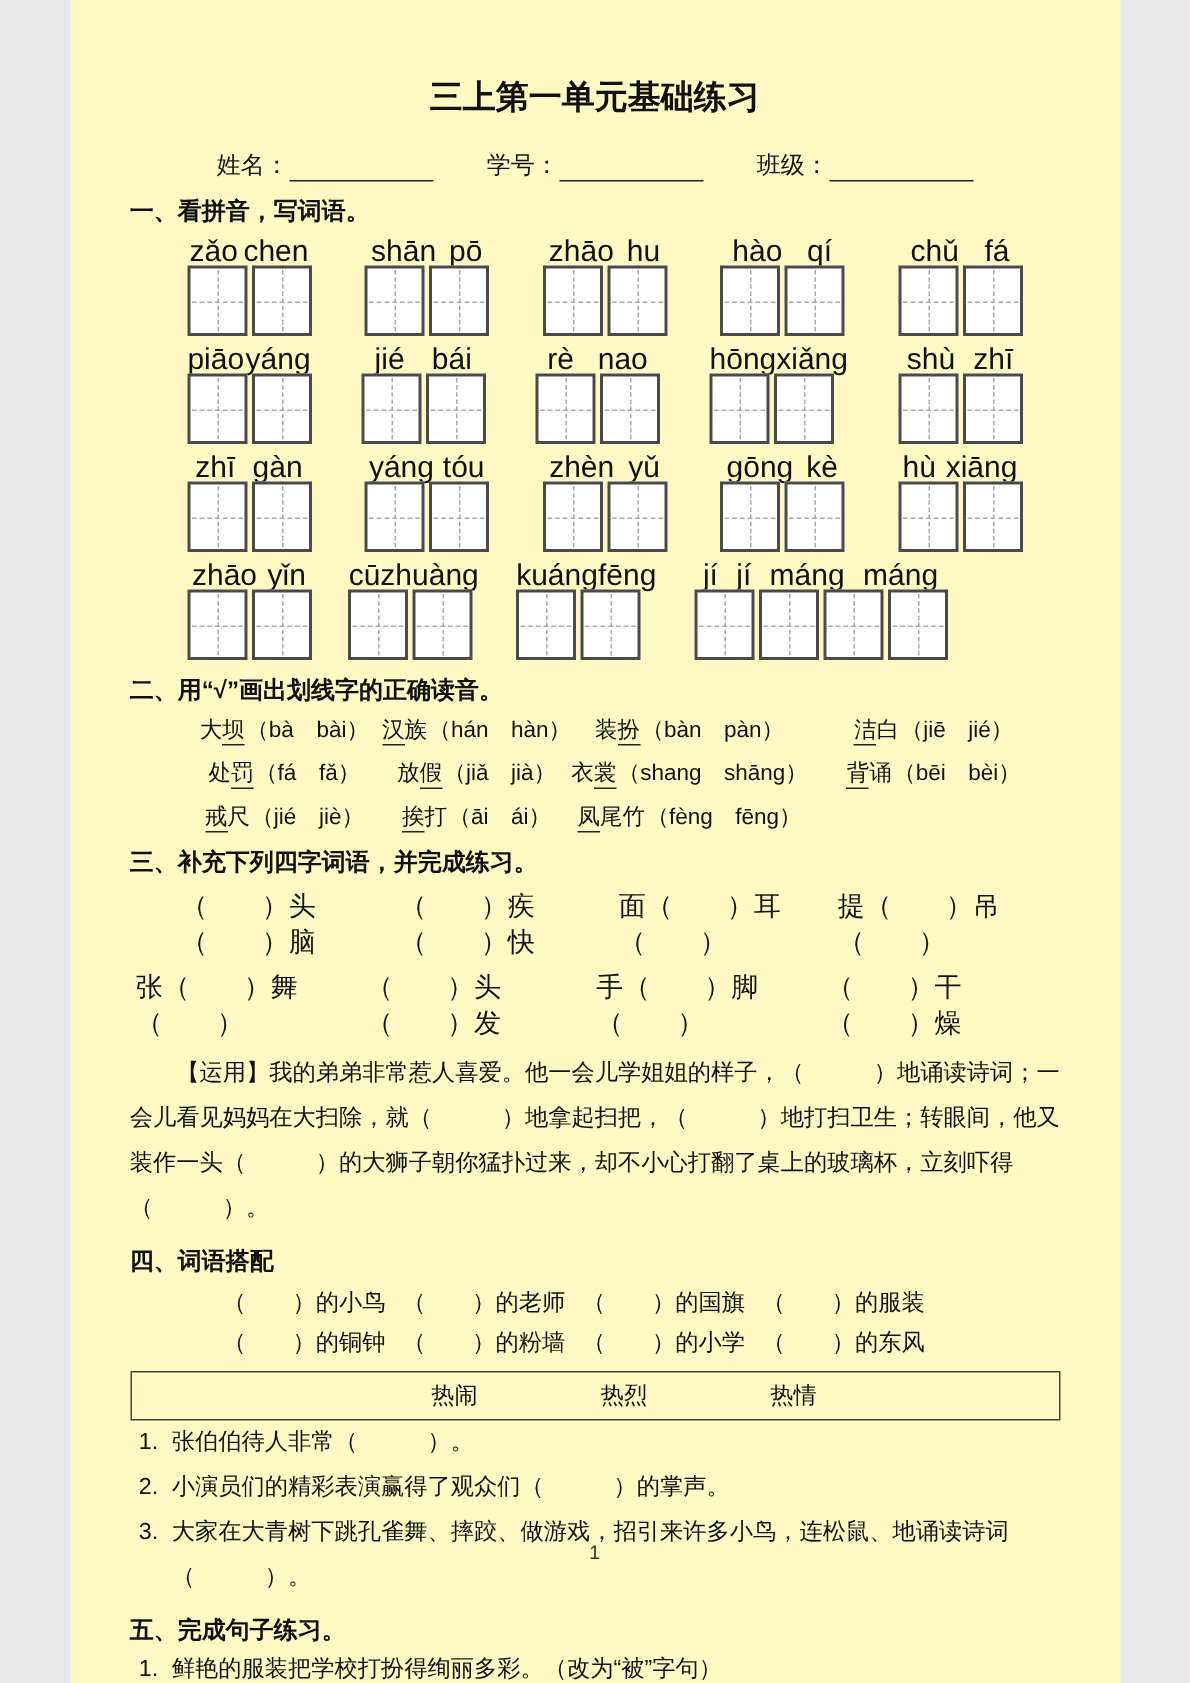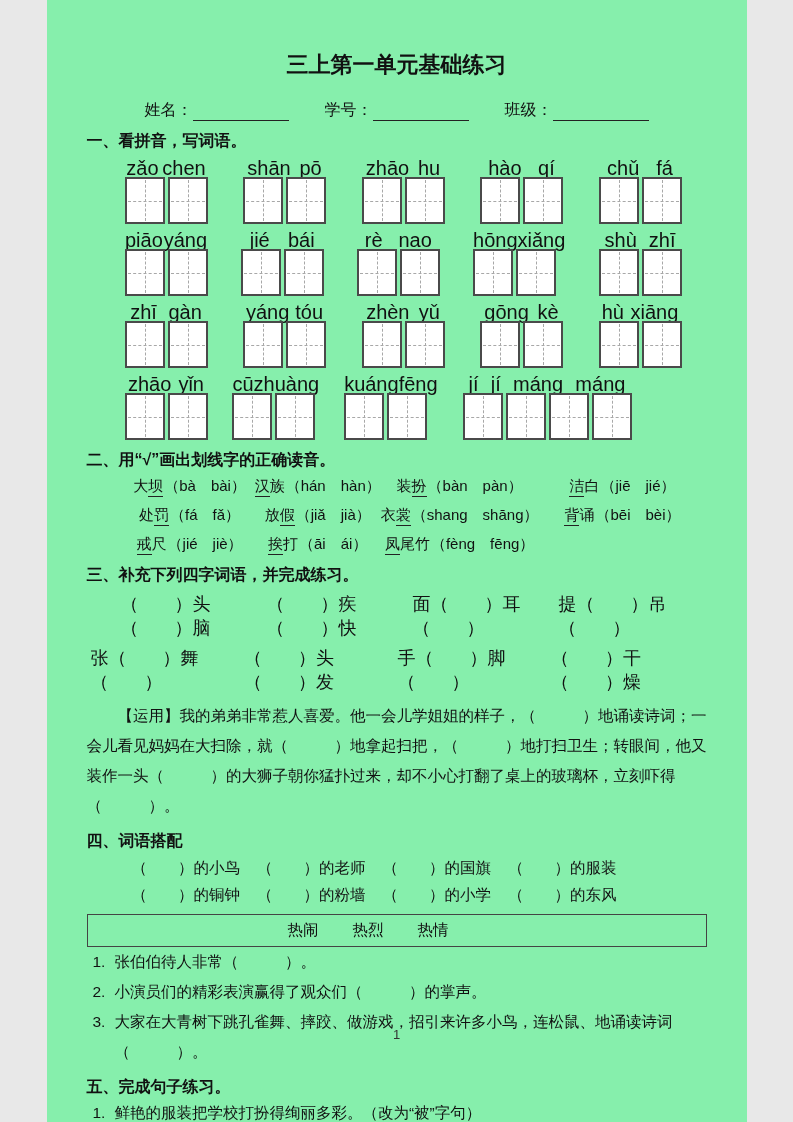--- a/index.html
+++ b/index.html
@@ -1,17 +1,17 @@
 <!DOCTYPE html>
 <html><head>
 <meta charset="utf-8">
 <style>
   html,body{margin:0;padding:0;background:#e8e8e8;}
   body{font-family:"Liberation Sans","DejaVu Sans",sans-serif;}
-  .page{position:relative;width:700px;height:1122px;background:#86efac;color:#111;margin:0 auto;overflow:hidden;}
+  .page{position:relative;width:700px;height:1122px;background:#fef9c3;color:#111;margin:0 auto;overflow:hidden;}
   .title{padding-top:50px;text-align:center;font-size:22px;font-weight:700;}
   .fields{margin-top:20px;display:flex;justify-content:center;gap:36px;font-size:16px;}
   .field{display:flex;align-items:flex-end;}
   .flabel{font-weight:400;}
   .blank-line{display:inline-block;width:96px;height:17px;border-bottom:1.5px solid #222;}
   .content{padding:0 40px;}
   .sec-h{font-weight:700;font-size:16px;margin-top:10px;}
   
   .pin-row{display:flex;justify-content:space-between;margin:5px 25px 0 38px;}
   .pin-row.last{margin-right:75px;}
@@ -26,22 +26,22 @@
   .s2-item{white-space:nowrap;}
   .ch{display:inline-block;}
   .ch.u{border-bottom:1.5px solid #222;}
   .opts{margin-left:1px;}
   
   .s3-line{display:flex;justify-content:space-between;font-size:18px;margin-top:6px;}
   .s3-line.l1{margin-left:34px;margin-right:2px;}
   .s3-line.l2{margin-left:4px;margin-right:2px;}
   .usage{margin-top:7px;font-size:15.5px;line-height:30px;text-indent:2em;}
   
-  .s4-line{display:flex;justify-content:space-between;margin:6px 90px 0 45px;font-size:15.5px;}
-  .word-bank{margin-top:8px;width:100%;height:33px;border:1px solid #444;box-sizing:border-box;display:flex;align-items:center;padding-left:200px;gap:34px;font-size:15.5px;}
+  .s4-line{display:flex;justify-content:space-between;margin:6px 90px 0 62px;font-size:15.5px;}
+  .word-bank{margin-top:8px;width:100%;height:33px;border:1px solid #444;box-sizing:border-box;display:flex;align-items:center;padding-left:200px;gap:82px;font-size:15.5px;}
   .sent{display:flex;gap:9px;font-size:15.5px;line-height:30px;margin-left:6px;align-items:baseline;}
   .snum{flex:none;}
   .footer{position:absolute;left:0;right:0;bottom:80px;text-align:center;font-size:13px;color:#333;}
 </style>
 </head>
 <body>
 
 <div class="page">
   <div class="title">三上第一单元基础练习</div>
   <div class="fields" id="fieldsRow">

